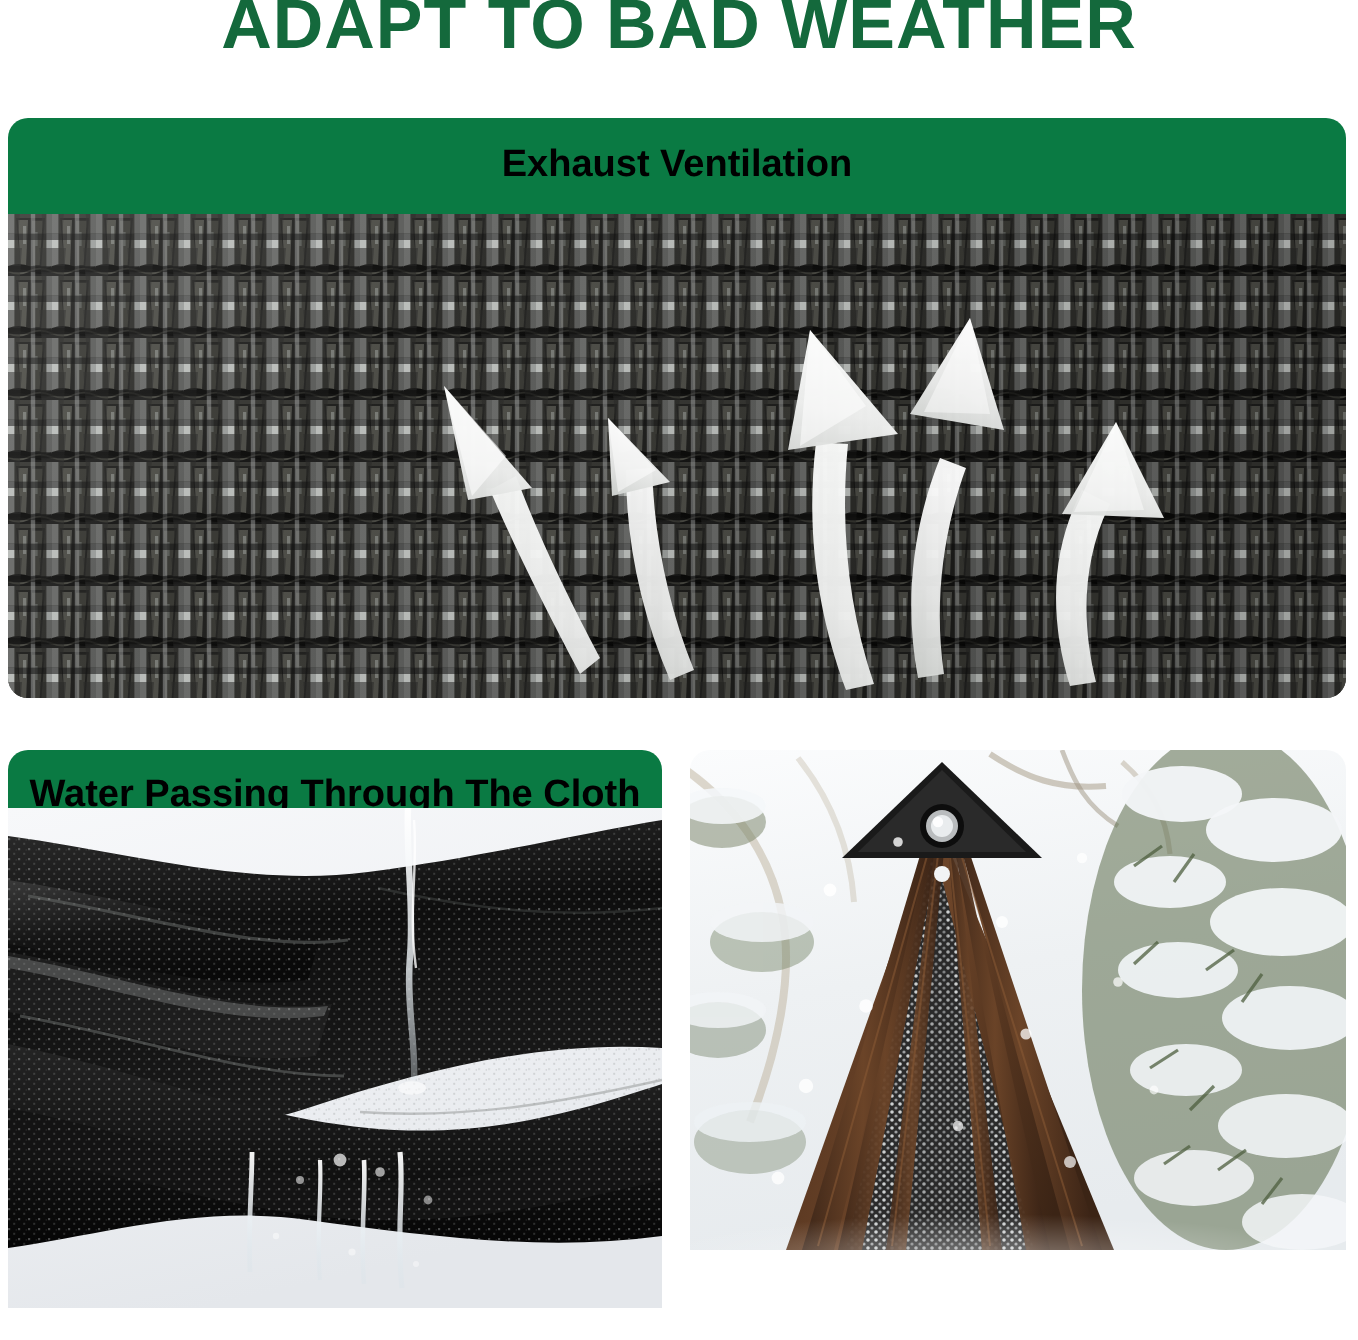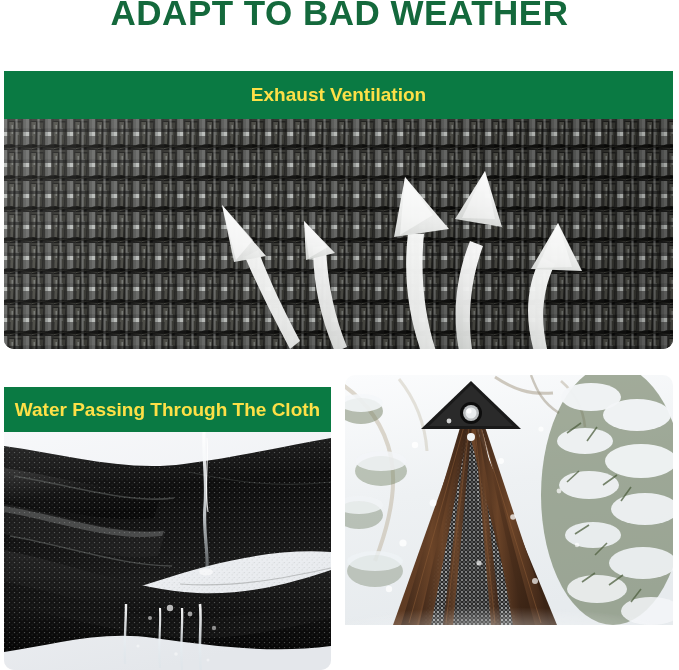--- a/index.html
+++ b/index.html
@@ -55,37 +55,36 @@
     left: 345px;
     top: 375px;
     width: 328px;
     height: 295px;
     border-radius: 10px 10px 0 0;
   }
 
   .panel-header {
     position: relative;
     background: #0a7a43;
-    color: #fde047;
+    color: #000000;
     font-family: "Liberation Sans", sans-serif;
     font-weight: bold;
     text-align: center;
     z-index: 3;
     white-space: nowrap;
     overflow: hidden;
-    margin-top: 12px;
   }
   .panel-top .panel-header {
     height: 48px;
     line-height: 48px;
     font-size: 19px;
   }
   .panel-bl .panel-header,
   .panel-br .panel-header {
-    height: 45px;
+    height: 29px;
     line-height: 45px;
     font-size: 19px;
   }
 
   .panel-body {
     position: relative;
     width: 100%;
   }
   .panel-top .panel-body { height: 242px; }
   .panel-bl .panel-body { height: 250px; background:#f2f3f5; }

